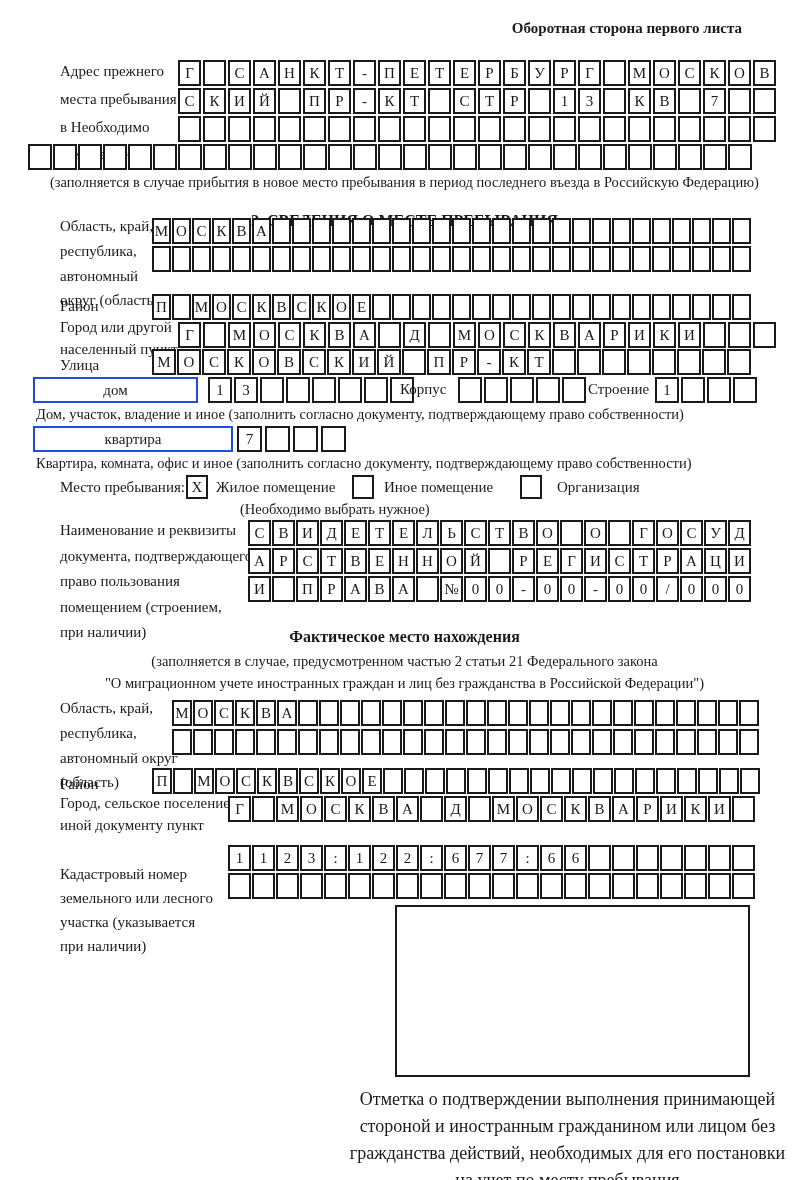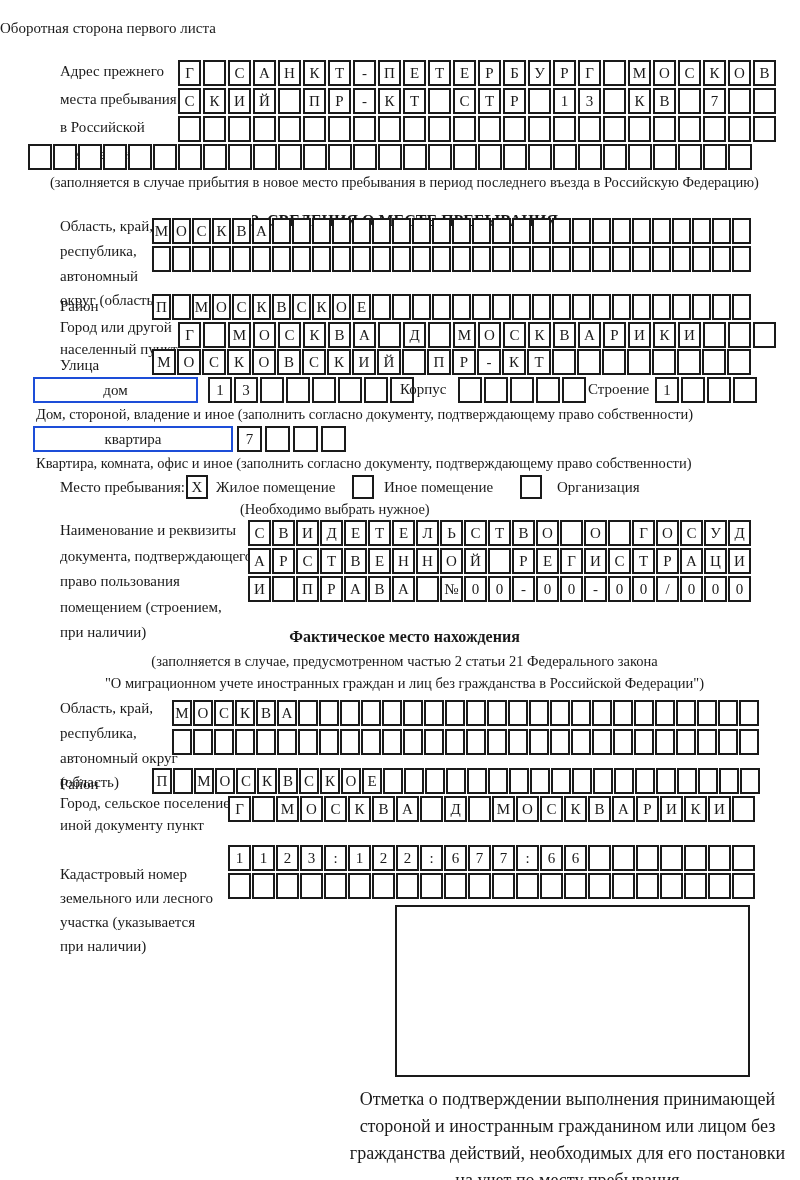--- a/index.html
+++ b/index.html
@@ -5,21 +5,21 @@
   html,body{margin:0;padding:0;background:#ffffff;}
   .page{
     position:relative;
     width:800px;height:1180px;
     background:#ffffff;color:#1a1a1a;
     font-family:"Liberation Serif","DejaVu Serif",serif;
     overflow:hidden;
   }
   .abs{position:absolute;}
   .center{left:0;right:0;text-align:center;margin-left:9px;}
-  .hdr{position:absolute;top:20px;left:0;right:58px;text-align:left;font-size:15px;}
+  .hdr{position:absolute;top:20px;left:0;right:58px;text-align:right;font-size:15px;font-weight:bold;}
   .lbl{position:absolute;font-size:15px;line-height:1.75;white-space:nowrap;}
   .lh18{line-height:1.85;}
   .lh165{line-height:1.65;}
   .lh16{line-height:1.6;margin-top:24px;}
   .lh145{line-height:1.45;}
   .lh17{line-height:1.7;}
   .strip{position:absolute;display:flex;}
   .cell{
     border:2px solid #1a1a1a;background:#fff;
     height:22px;display:flex;align-items:center;justify-content:center;
@@ -51,21 +51,21 @@
 </head>
 <body>
 
 <div class="page">
 
   <div class="hdr">Оборотная сторона первого листа</div>
 
   <div class="lbl lh18" style="left:60px;top:58px">
       <div>Адрес прежнего</div>
       <div>места пребывания</div>
-      <div>в Российской</div>
+      <div>в Необходимо</div>
       <div>Федерации</div>
     </div>
   <div class="strip a24" style="left:178px;top:60px">
       <span class="cell">Г</span>
       <span class="cell"></span>
       <span class="cell">С</span>
       <span class="cell">А</span>
       <span class="cell">Н</span>
       <span class="cell">К</span>
       <span class="cell">Т</span>
@@ -357,21 +357,21 @@
       <span class="cell"></span>
       <span class="cell"></span>
     </div>
   <div class="inline-lbl" style="left:588px;top:381px">Строение</div>
   <div class="strip s4" style="left:655px;top:377px">
       <span class="cell">1</span>
       <span class="cell"></span>
       <span class="cell"></span>
       <span class="cell"></span>
     </div>
-  <div class="note" style="left:36px;top:406px">Дом, стороной, владение и иное (заполнить согласно документу, подтверждающему право собственности)</div>
+  <div class="note" style="left:36px;top:406px">Дом, участок, владение и иное (заполнить согласно документу, подтверждающему право собственности)</div>
 
   <div class="bigbox" style="left:33px;top:426px;width:196px">квартира</div>
   <div class="strip q4" style="left:237px;top:426px">
       <span class="cell">7</span>
       <span class="cell"></span>
       <span class="cell"></span>
       <span class="cell"></span>
     </div>
   <div class="note" style="left:36px;top:455px">Квартира, комната, офис и иное (заполнить согласно документу, подтверждающему право собственности)</div>
 

